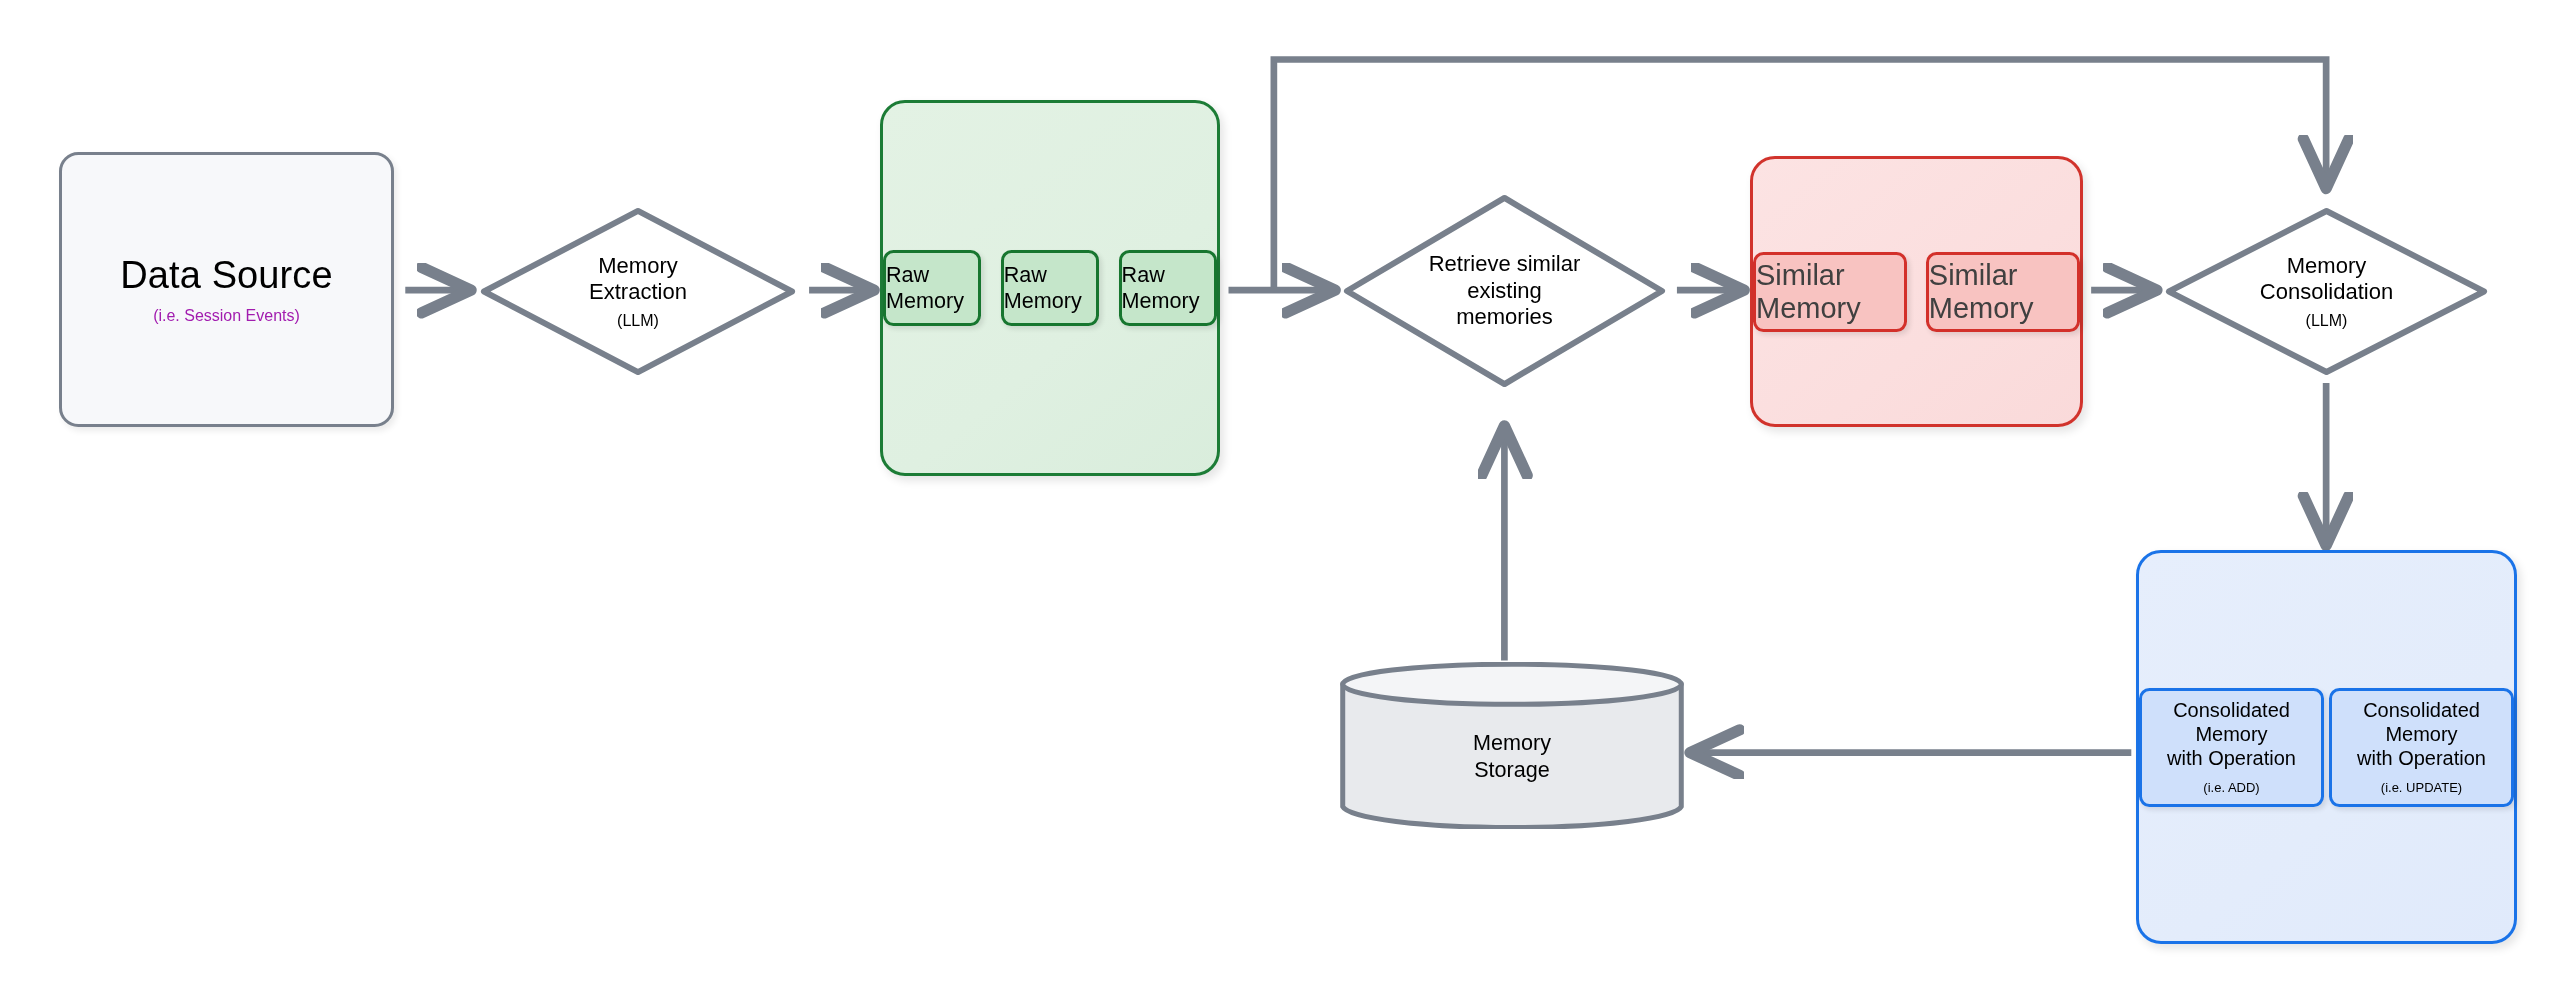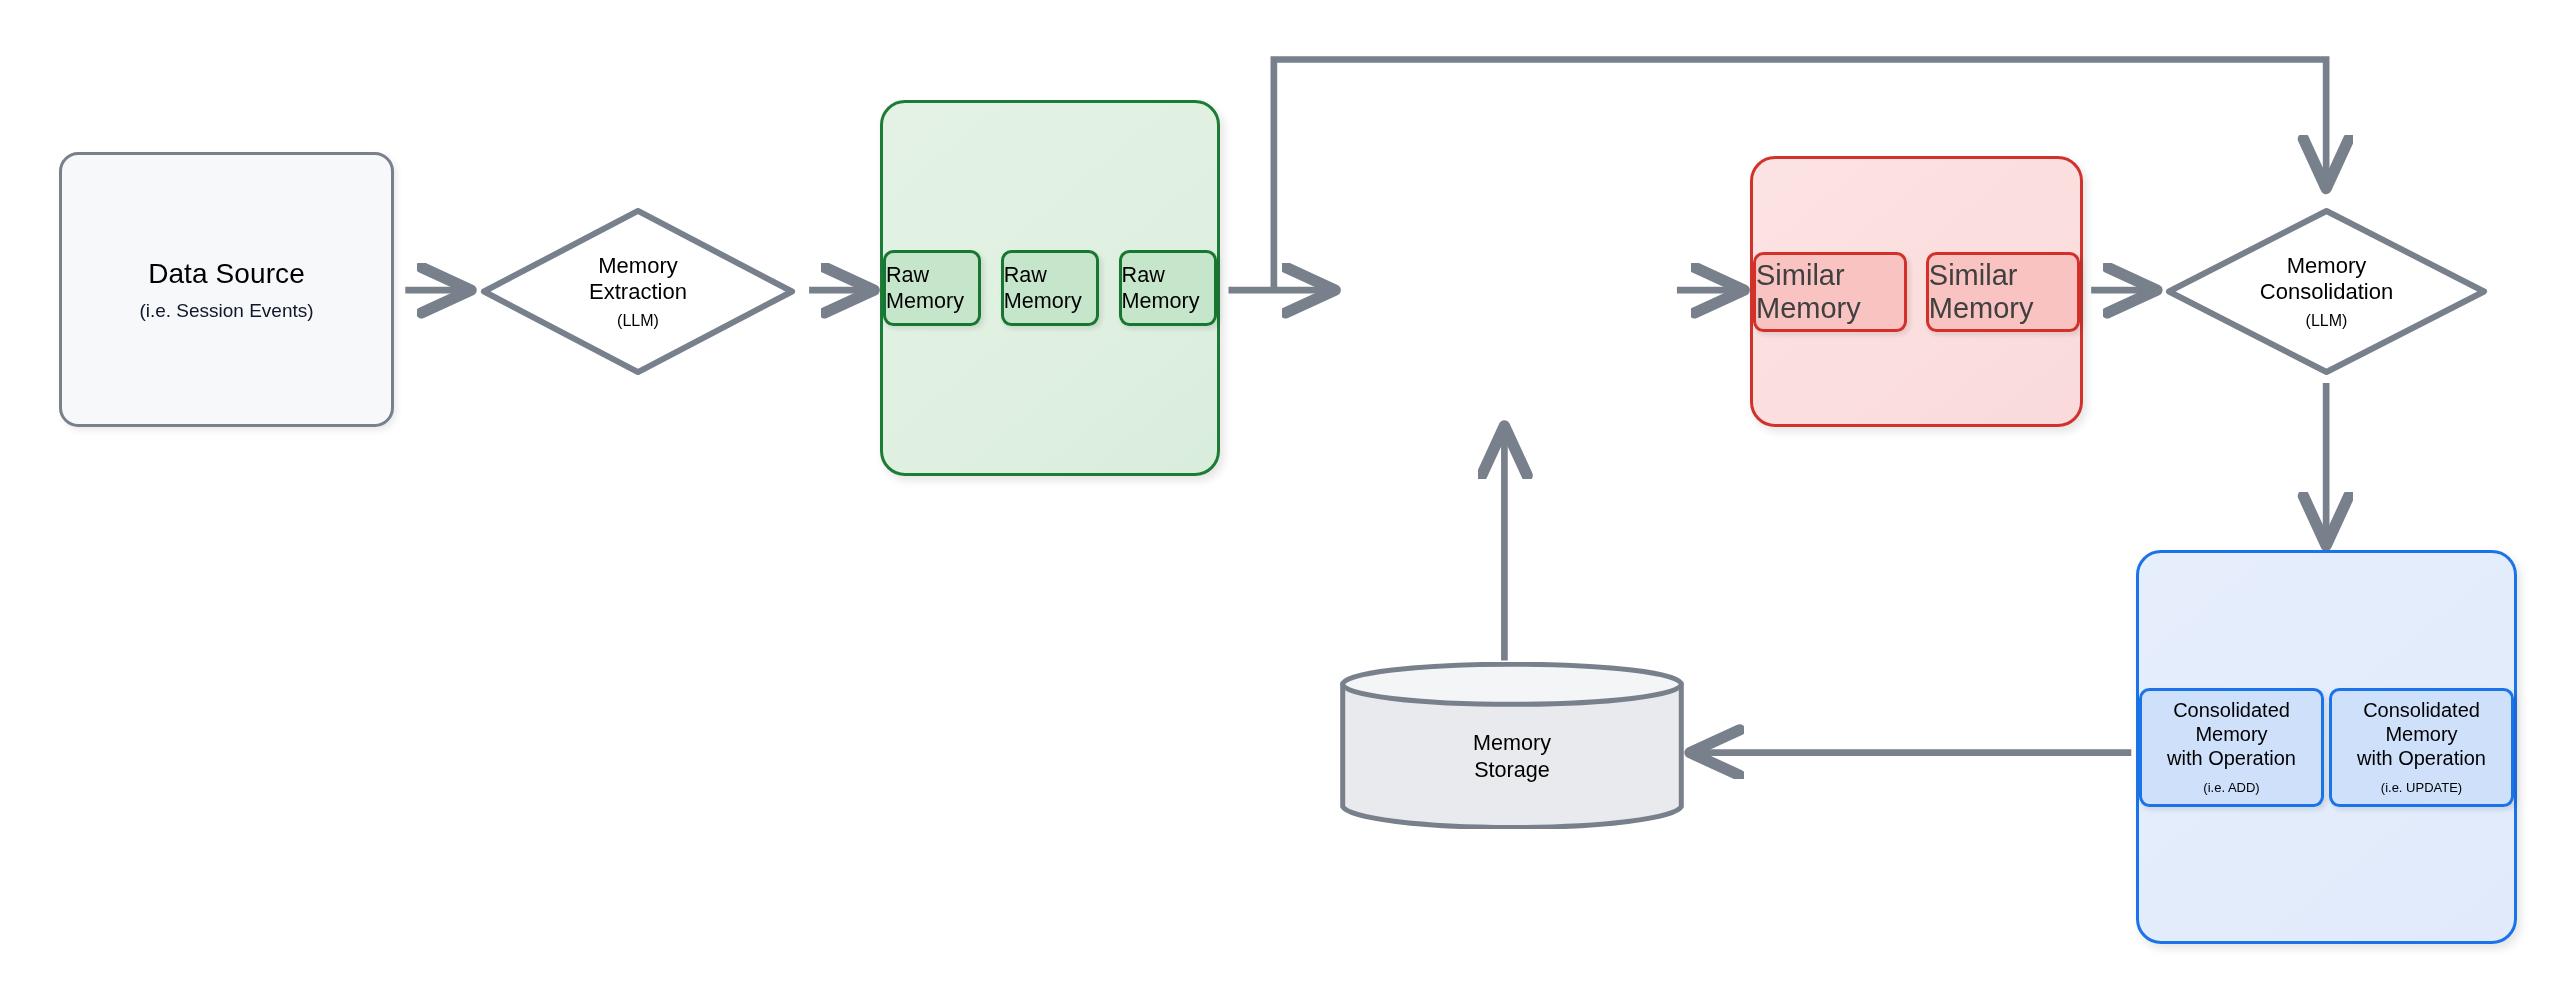--- a/index.html
+++ b/index.html
@@ -12,22 +12,22 @@
 
   .node{position:absolute;box-sizing:border-box;}
 
   
   .datasource{
     left:59px;top:152px;width:335px;height:275px;
     background:#f7f8fa;border:3.7px solid #78808c;border-radius:19.3px;
     display:flex;flex-direction:column;align-items:center;justify-content:center;
     box-shadow:3px 3.7px 6.7px rgba(0,0,0,0.08);
   }
-  .datasource .t1{font-size:28px;color:#000;letter-spacing:0.1px;}
-  .datasource .t2{font-size:19px;color:#0f172a;margin-top:10px;}
+  .datasource .t1{font-size:38px;color:#000;letter-spacing:0.1px;}
+  .datasource .t2{font-size:16px;color:#a21caf;margin-top:10px;}
 
   
   .diamond{display:flex;align-items:center;justify-content:center;}
   .diamond .dshape{position:absolute;left:0;top:0;width:100%;height:100%;}
   .diamond .dlabel{position:relative;z-index:2;text-align:center;line-height:1.22;}
   .dlabel .l1{font-size:22px;color:#000;display:block;}
   .dlabel .l2{font-size:16px;color:#000;display:block;margin-top:4.5px;text-align:center;}
 
   .dm-extract{left:478px;top:205px;width:320px;height:173px;}
   .dm-retrieve{left:1341px;top:192px;width:327px;height:198px;}
@@ -137,20 +137,30 @@
       <span class="l2">(LLM)</span>
     </div>
   </div>
 
   <div class="group group-green">
     <div class="chip-green">Raw Memory</div>
     <div class="chip-green">Raw Memory</div>
     <div class="chip-green">Raw Memory</div>
   </div>
 
+  <div class="node diamond dm-retrieve">
+    <svg class="dshape" viewBox="0 0 440 266" preserveAspectRatio="none">
+      <path d="M220,8 L432,133 L220,258 L8,133 Z" fill="#ffffff" stroke="#78808c" stroke-width="6" stroke-linejoin="round" vector-effect="non-scaling-stroke"></path>
+    </svg>
+    <div class="dlabel">
+      <span class="l1">Retrieve similar</span>
+      <span class="l1">existing</span>
+      <span class="l1">memories</span>
+    </div>
+  </div>
 
   <div class="group group-red">
     <div class="chip-red">Similar Memory</div>
     <div class="chip-red">Similar Memory</div>
   </div>
 
   <div class="node diamond dm-consolidate">
     <svg class="dshape" viewBox="0 0 440 232" preserveAspectRatio="none">
       <path d="M220,8 L432,116 L220,224 L8,116 Z" fill="#ffffff" stroke="#78808c" stroke-width="6" stroke-linejoin="round" vector-effect="non-scaling-stroke"></path>
     </svg>

